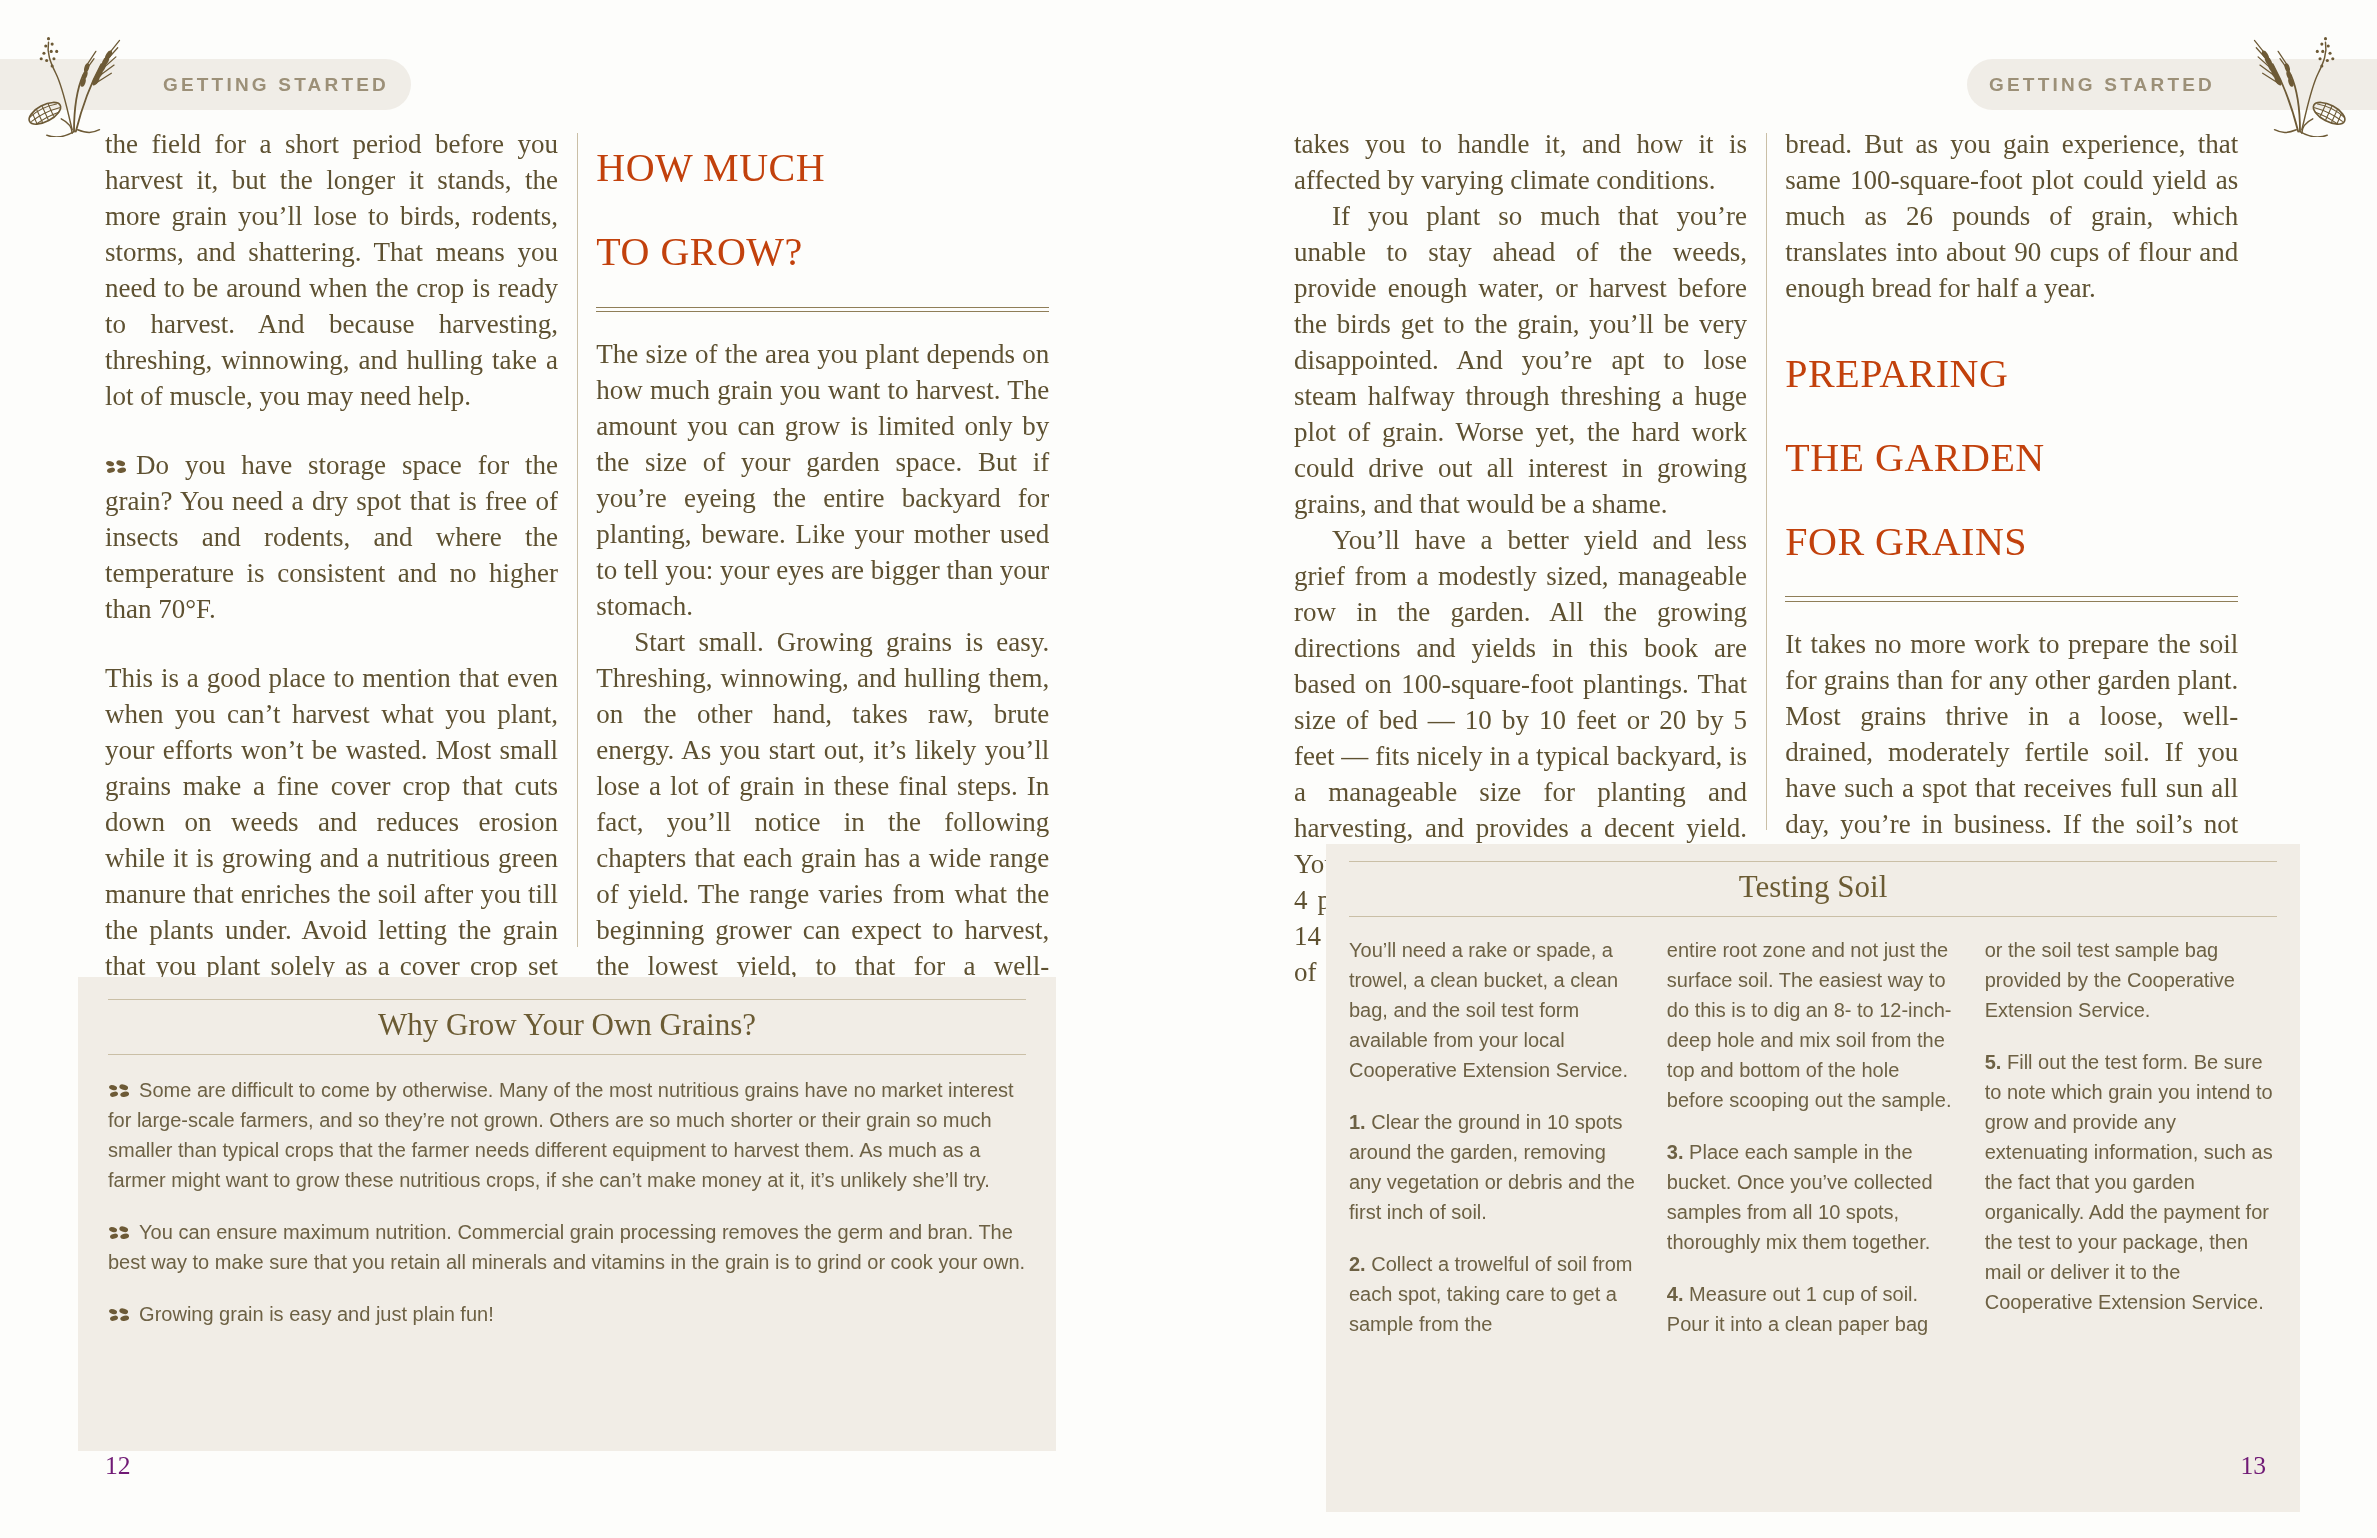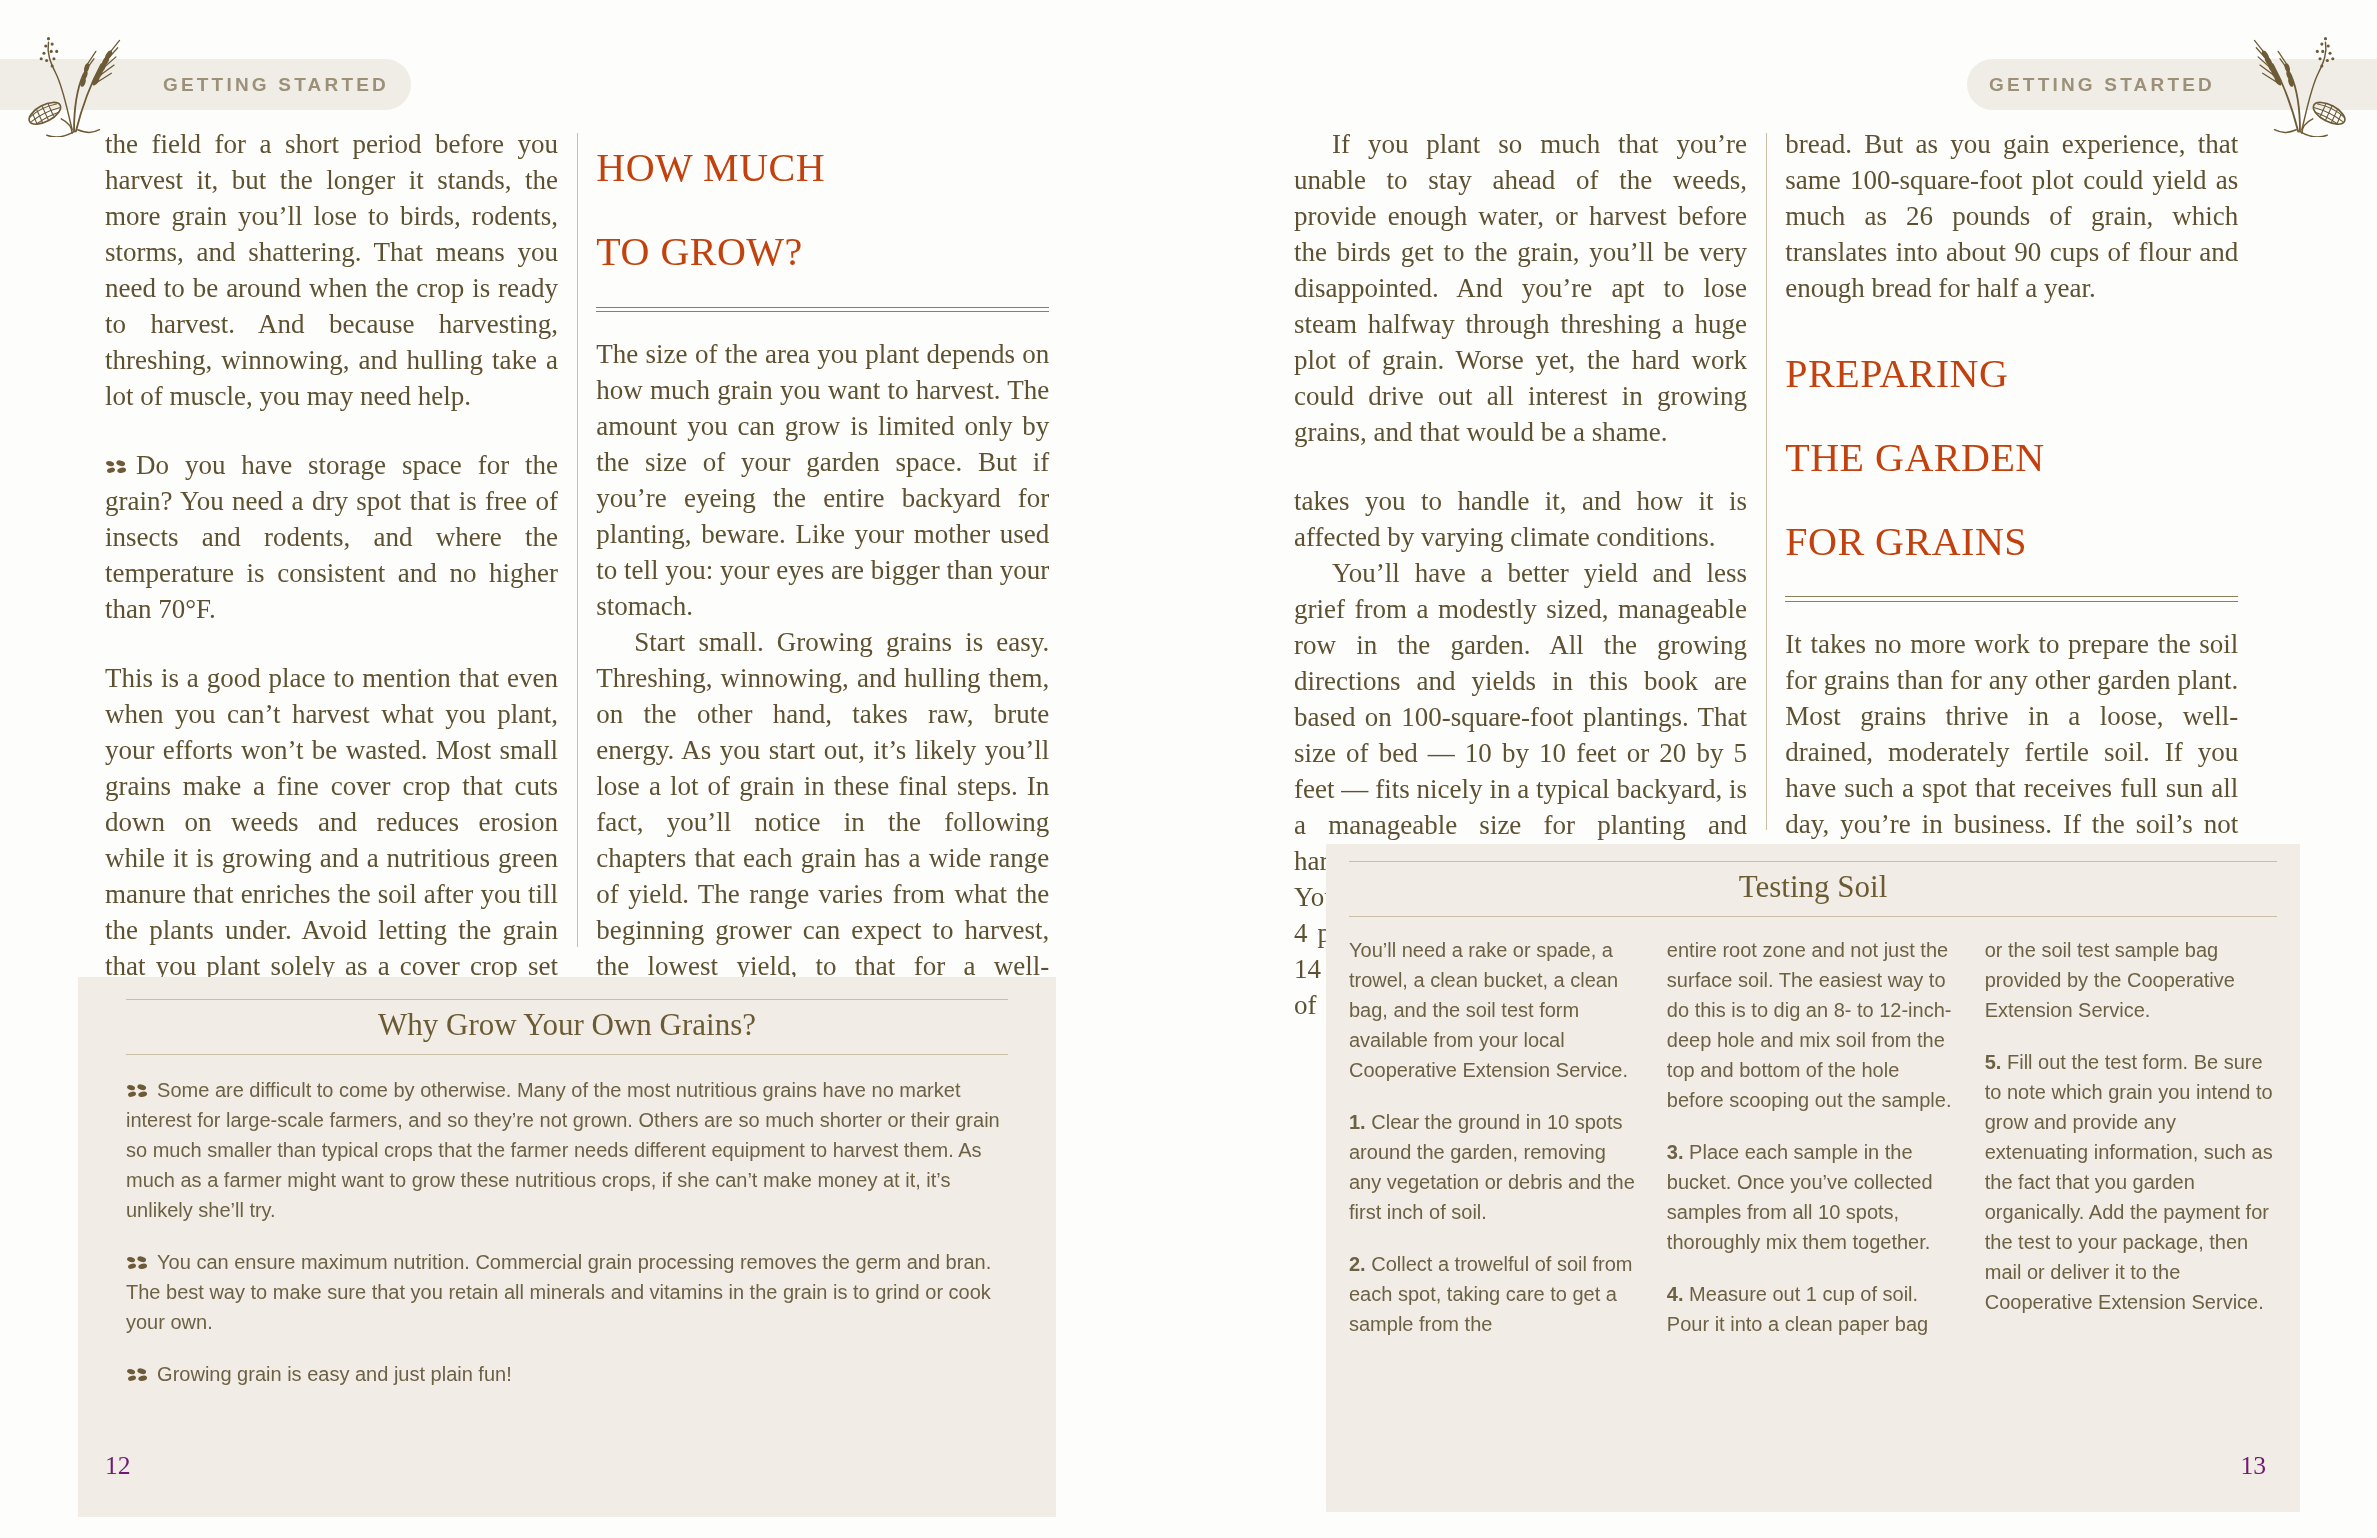--- a/index.html
+++ b/index.html
@@ -50,21 +50,21 @@
   .double-rule{
     height:3.7px;border-top:1.8px solid #8f7e58;border-bottom:0.9px solid #8f7e58;
     margin:12.8px 0 24px 0;
   }
 
   
   .callout{
     position:absolute;background:#f1ede6;box-sizing:border-box;
     font-family:"Liberation Sans","DejaVu Sans",sans-serif;color:#6d6144;
   }
-  .callout-left{left:78px;top:977px;width:978px;height:540px;padding:22px 48px;}
+  .callout-left{left:78px;top:977px;width:978px;height:474px;padding:22px 30px;}
   .callout-right{left:137px;top:844px;width:974px;height:668px;padding:16.5px 23px;}
   .callout-head{border-top:0.9px solid #cabfa6;border-bottom:0.9px solid #cabfa6;}
   .callout-title{
     margin:0;padding:7.3px 0 11px;text-align:center;font-weight:normal;
     font-family:"Liberation Serif","DejaVu Serif",serif;font-size:31px;color:#6b5b33;
   }
   .callout-body{margin-top:20px;}
   .box-para{margin:0;font-size:20px;line-height:30px;text-align:left;}
   .box-para + .box-para{margin-top:22px;}
   .box-para b{font-weight:bold;}
@@ -193,22 +193,22 @@
     <div class="pill pill-right">
       <span class="pill-label">GETTING STARTED</span>
     </div>
 
     <svg class="wheat wheat-r" viewBox="0 0 120 112" aria-hidden="true">
       <use href="#wheatArt"></use>
     </svg>
 
     <div class="columns columns-right">
       <div class="col">
+          <p class="serif-para">takes you to handle it, and how it is affected by varying climate conditions.</p>
           <p class="serif-para indent">If you plant so much that you’re unable to stay ahead of the weeds, provide enough water, or harvest before the birds get to the grain, you’ll be very disappointed. And you’re apt to lose steam halfway through threshing a huge plot of grain. Worse yet, the hard work could drive out all interest in growing grains, and that would be a shame.</p>
-          <p class="serif-para">takes you to handle it, and how it is affected by varying climate conditions.</p>
           <p class="serif-para indent">You’ll have a better yield and less grief from a modestly sized, manageable row in the garden. All the growing directions and yields in this book are based on 100-square-foot plantings. That size of bed — 10 by 10 feet or 20 by 5 feet — fits nicely in a typical backyard, is a manageable size for planting and harvesting, and provides a decent yield. Your first harvest of wheat may give you 4 pounds of grain, which will grind into 14 cups of flour, enough for 3 or 4 loaves of</p>
         </div>
       <div class="col-divider"></div>
       <div class="col">
         <div>
             <p class="serif-para">bread. But as you gain experience, that same 100-square-foot plot could yield as much as 26 pounds of grain, which translates into about 90 cups of flour and enough bread for half a year.</p>
           </div>
         <h2 class="h2 mt">PREPARING
 THE GARDEN
 FOR GRAINS</h2>

